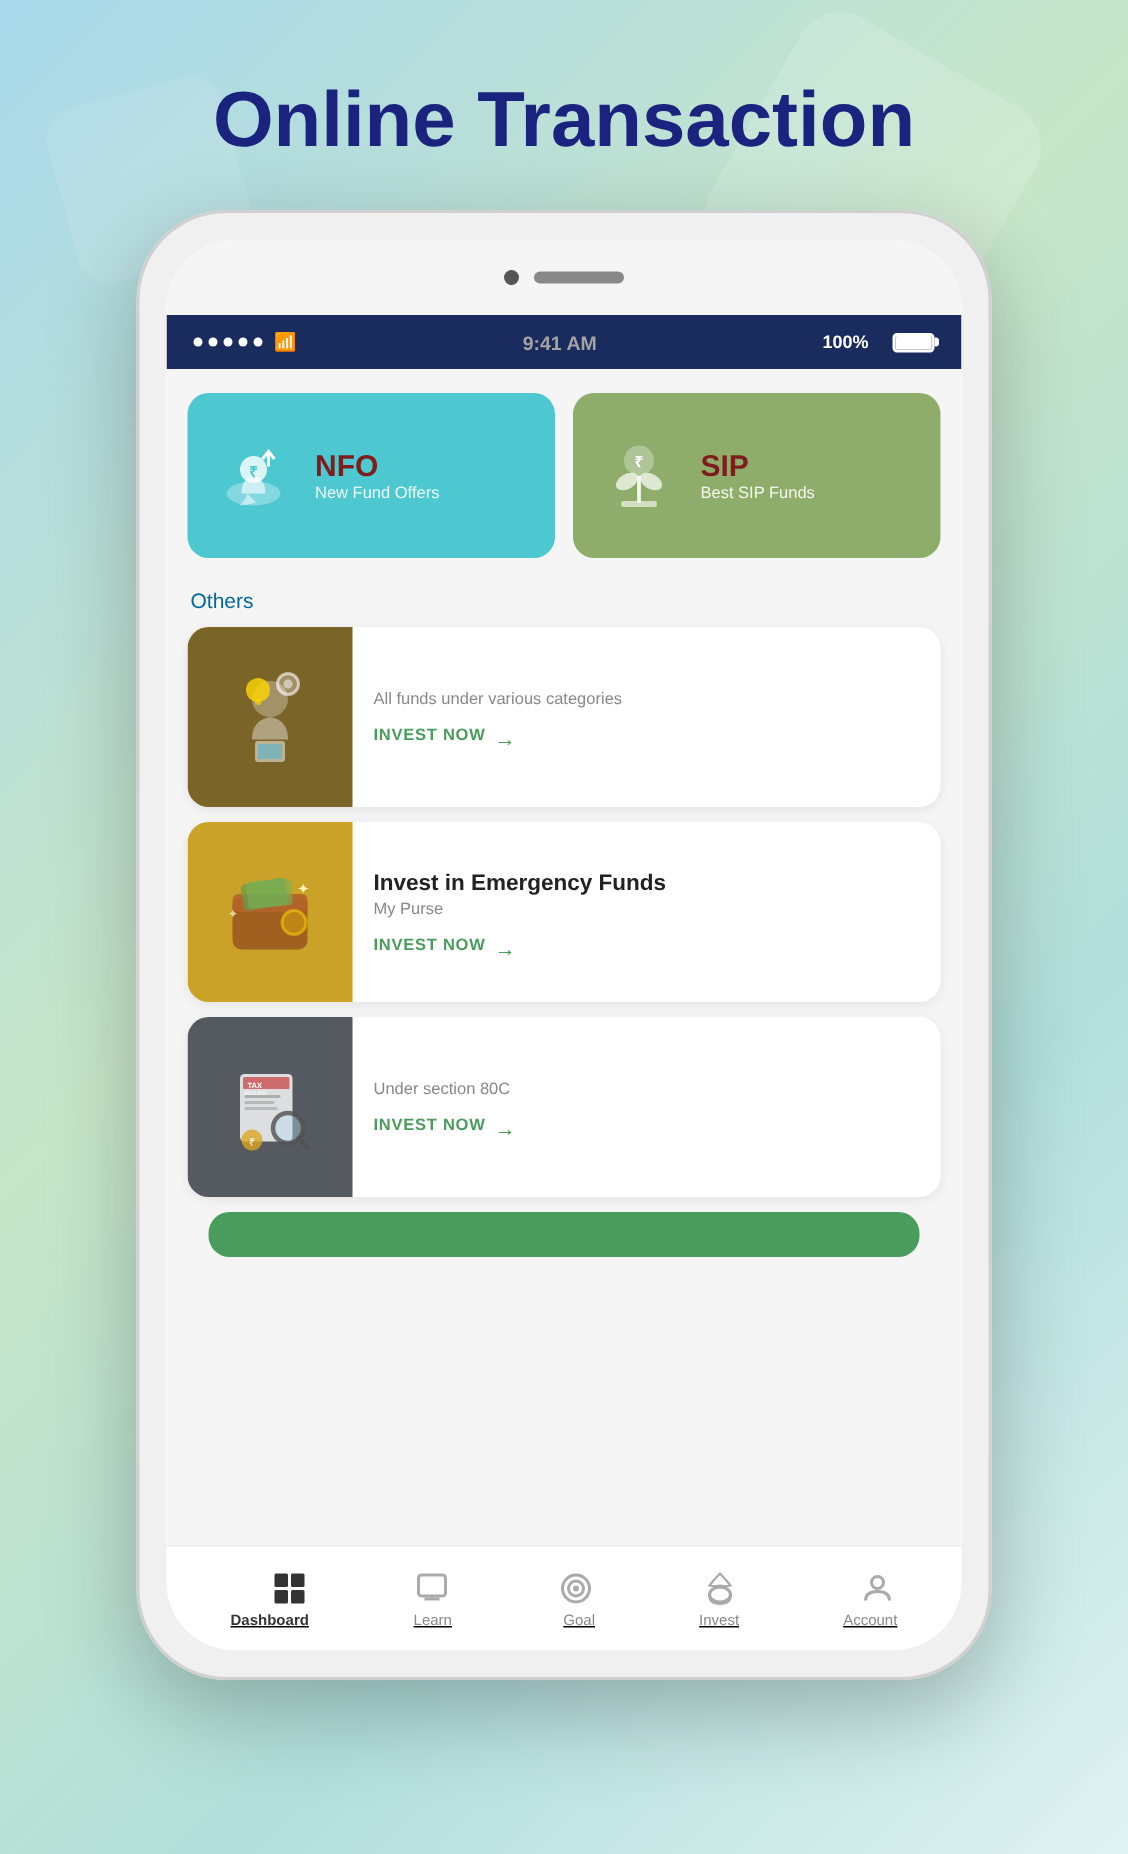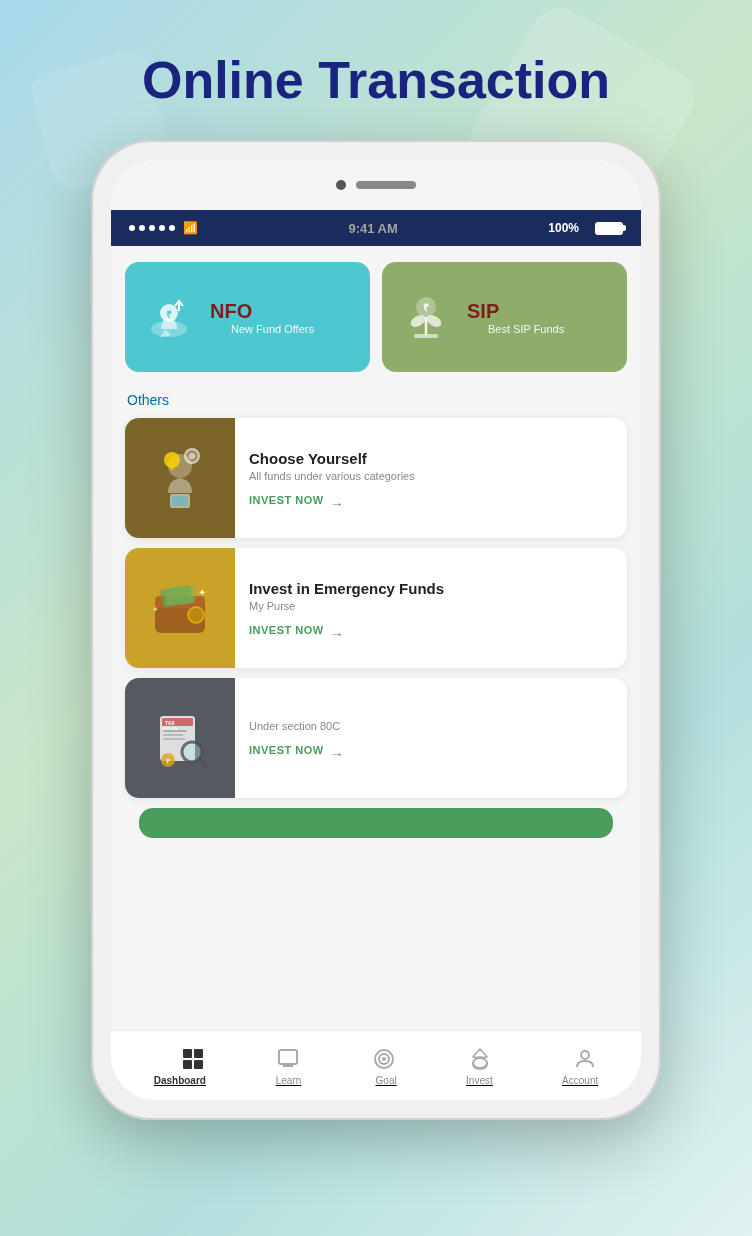--- a/index.html
+++ b/index.html
@@ -205,21 +205,20 @@
     }
 
     .card-text .card-title {
       font-size: 20px;
       font-weight: 700;
       color: #7f1d1d;
     }
     .card-text .card-sub {
       font-size: 11px;
       color: rgba(255,255,255,0.9);
-      margin-left: 21px;
     }
 
     
     .others-label {
       font-size: 14px;
       color: #0369a1;
       padding: 4px 16px 10px;
       background: #f5f5f5;
     }
 
@@ -424,21 +423,20 @@
               <rect x="30" y="28" width="4" height="4" rx="1" fill="rgba(255,215,0,0.6)"></rect>
 
               <circle cx="52" cy="18" r="7" fill="rgba(255,255,255,0.3)" stroke="rgba(255,255,255,0.6)" stroke-width="2"></circle>
               <circle cx="52" cy="18" r="3" fill="rgba(255,255,255,0.5)"></circle>
 
               <rect x="30" y="56" width="20" height="14" rx="2" fill="rgba(255,255,255,0.5)"></rect>
               <rect x="32" y="58" width="16" height="10" fill="rgba(100,180,200,0.7)"></rect>
             </svg>
           </div>
           <div class="list-card-body">
-            <div class="list-card-title">Choose Yourself</div>
             <div class="list-card-sub">All funds under various categories</div>
             <div class="invest-btn">
               <span>INVEST NOW</span>
               <span class="invest-arrow">→</span>
             </div>
           </div>
         </div>
 
         <div class="list-card">
           <div class="list-card-img img-gold">

